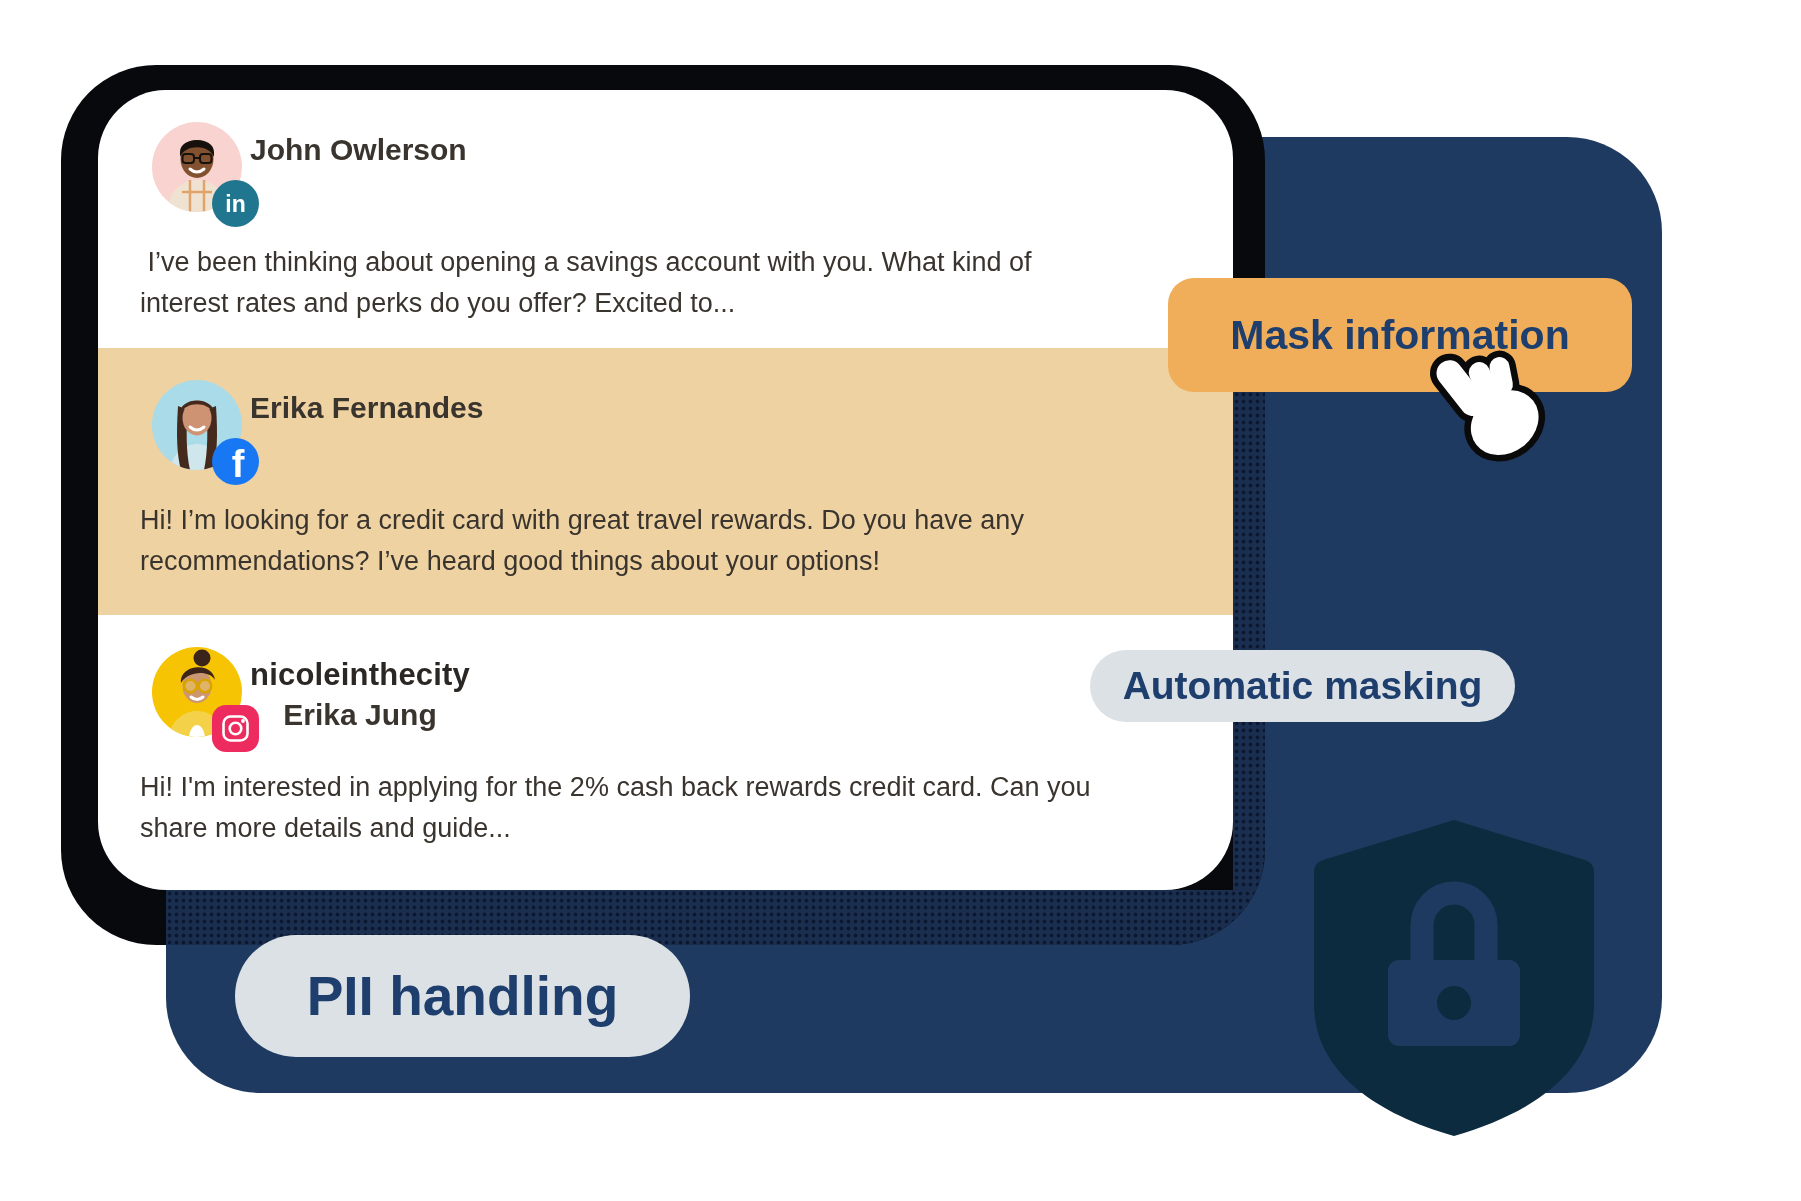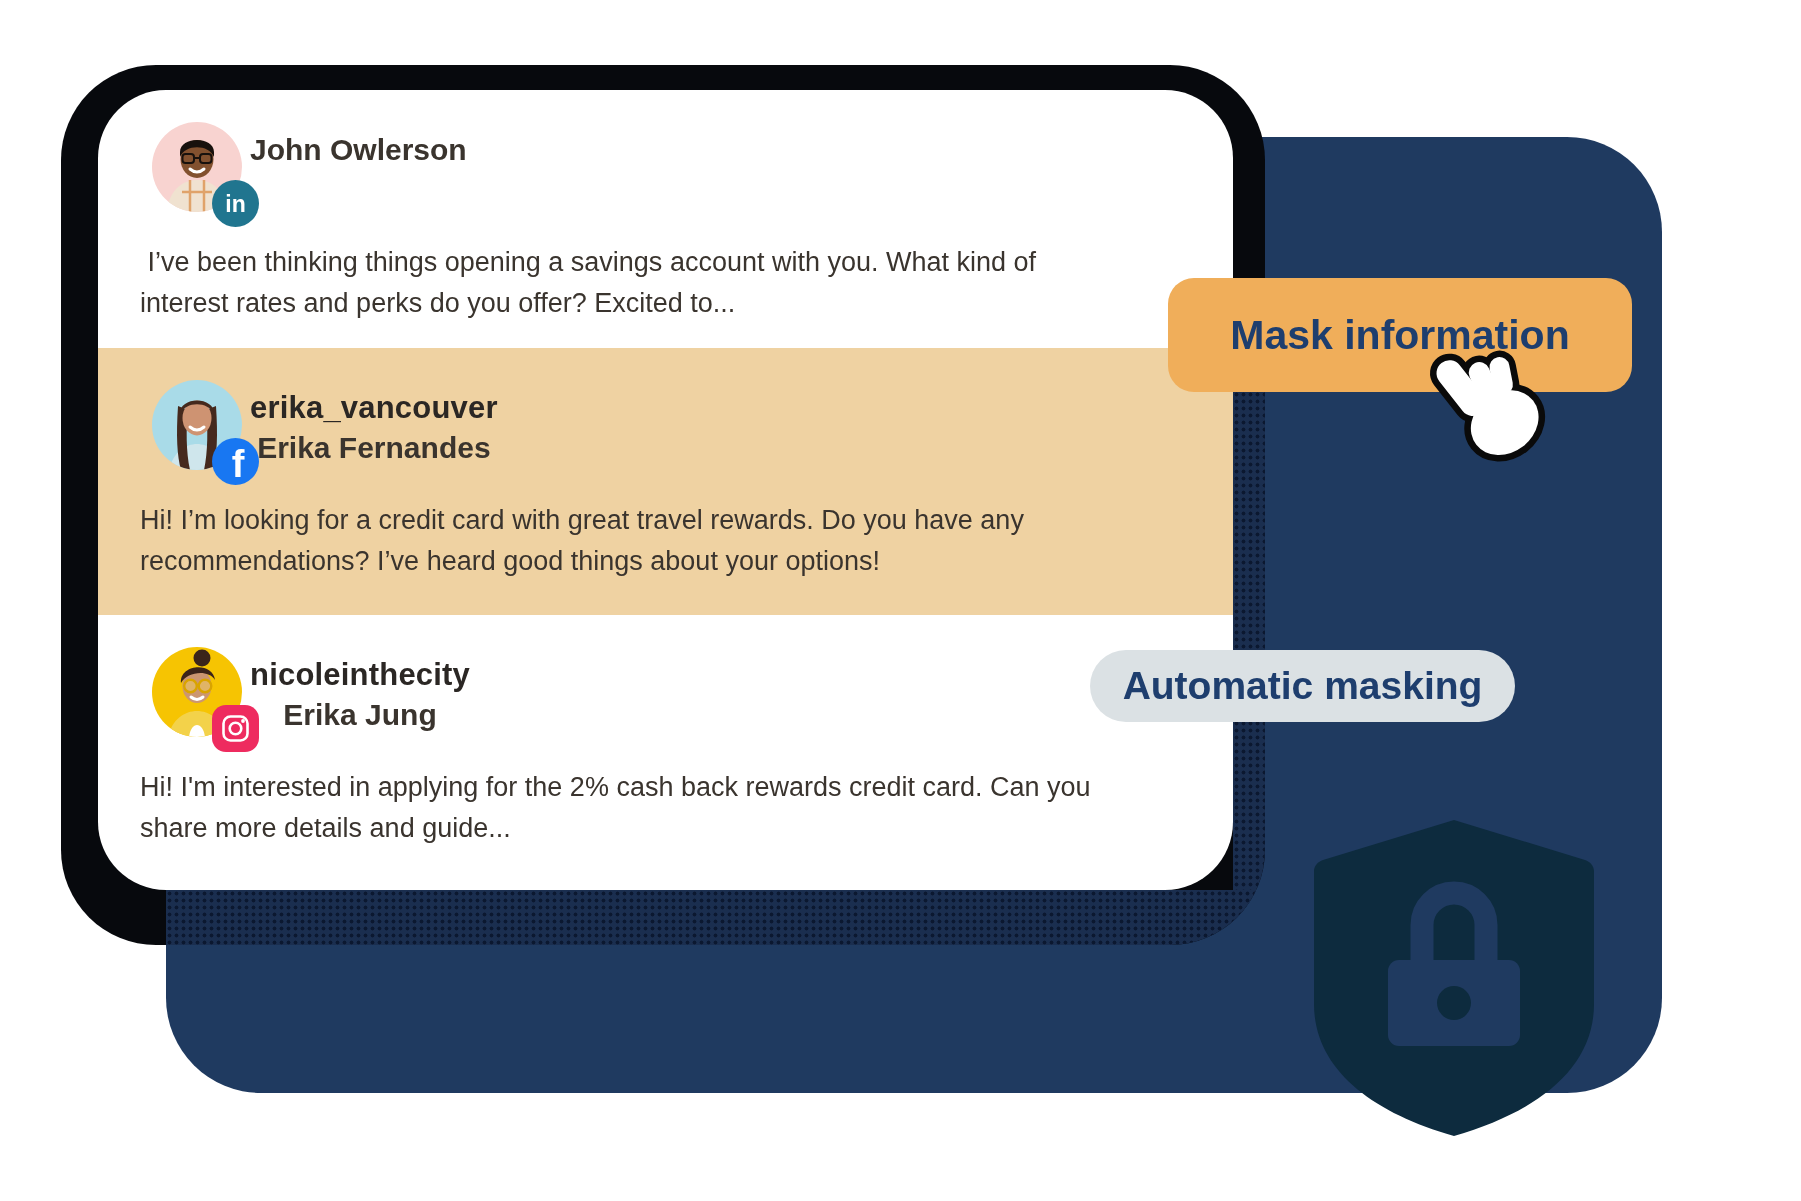--- a/index.html
+++ b/index.html
@@ -107,21 +107,21 @@
           <path d="M38 47 Q45 53 52 47" stroke="#FFFFFF" stroke-width="3" fill="none" stroke-linecap="round"></path>
         </svg>
       </div>
       <svg class="badge" viewBox="0 0 47 47">
         <circle cx="23.5" cy="23.5" r="23.5" fill="var(--linkedin)"></circle>
         <text x="23.5" y="31.5" font-size="23" font-weight="bold" fill="#fff" text-anchor="middle" font-family="Liberation Sans, sans-serif">in</text>
       </svg>
       <div class="hdr">
         <div class="rname">John Owlerson</div>
       </div>
-      <div class="msg"> I’ve been thinking things opening a savings account with you. What kind of
+      <div class="msg"> I’ve been thinking about opening a savings account with you. What kind of
 interest rates and perks do you offer? Excited to...</div>
     </div>
 
     <div class="row r2">
       <div class="avatar" style="background:var(--avatar_erika_bg)">
         <svg viewBox="0 0 90 90" width="90" height="90">
           <path d="M17 90 C21 72 34 64 45 64 C56 64 69 72 73 90 Z" fill="#CFE6EC"></path>
           <path d="M26 26 C24 56 25 76 29 90 L38 90 C34 72 34 48 36 30 Z" fill="#45291D"></path>
           <path d="M64 26 C66 56 65 76 61 90 L52 90 C56 72 56 48 54 30 Z" fill="#45291D"></path>
           <ellipse cx="45" cy="38" rx="14.5" ry="17.5" fill="#CE9372"></ellipse>
@@ -134,21 +134,20 @@
             <clipPath id="fbclip">
               <circle cx="23.5" cy="23.5" r="23.5"></circle>
             </clipPath>
           </defs>
         <circle cx="23.5" cy="23.5" r="23.5" fill="var(--facebook)"></circle>
         <g clip-path="url(#fbclip)">
           <text x="26" y="39" font-size="38" font-weight="bold" fill="#fff" text-anchor="middle" font-family="Liberation Sans, sans-serif">f</text>
         </g>
       </svg>
       <div class="hdr">
-        <div class="uname">erika_vancouver</div>
         <div class="rname">Erika Fernandes</div>
       </div>
       <div class="msg">Hi! I’m looking for a credit card with great travel rewards. Do you have any
 recommendations? I’ve heard good things about your options!</div>
     </div>
 
     <div class="row r3">
       <div class="avatar" style="background:var(--avatar_nicole_bg)">
         <svg viewBox="0 0 90 90" width="90" height="90">
           <circle cx="50" cy="11" r="8.5" fill="#3B241A"></circle>
@@ -178,20 +177,23 @@
 share more details and guide...</div>
     </div>
   </div>
 
   <div class="mask-btn">
     <span>Mask information</span>
   </div>
 
   <div class="auto-pill">
     <span>Automatic masking</span>
+  </div>
+  <div class="pii-pill">
+    <span>PII handling</span>
   </div>
 
   <svg class="cursor" viewBox="0 0 165 165">
     <g transform="rotate(-38 80 70)">
       <g stroke="#0A0A0A" stroke-width="13" fill="#0A0A0A" stroke-linejoin="round" stroke-linecap="round">
         <rect x="66" y="12" width="26" height="64" rx="13"></rect>
         <rect x="90" y="32" width="21" height="42" rx="10.5" transform="rotate(14 100 52)"></rect>
         <rect x="108" y="40" width="20" height="38" rx="10" transform="rotate(27 118 59)"></rect>
         <ellipse cx="92" cy="98" rx="36" ry="30"></ellipse>
       </g>

